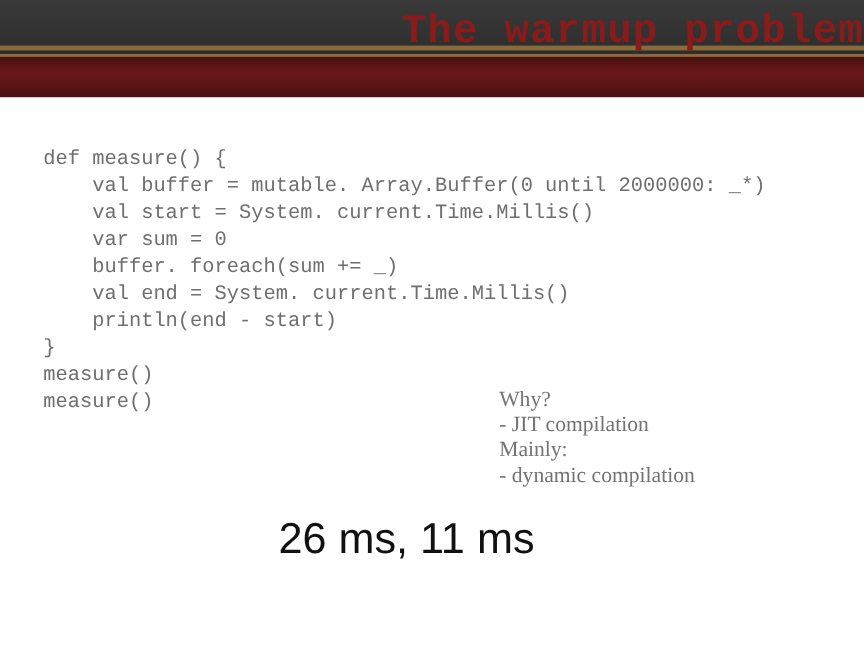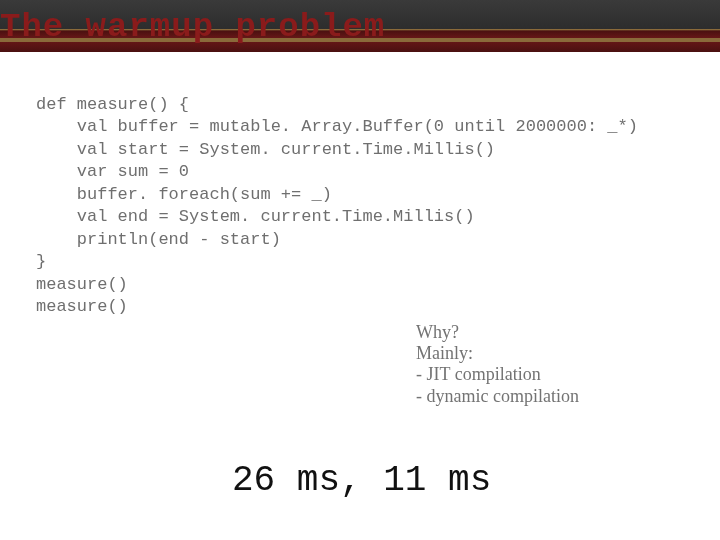--- a/index.html
+++ b/index.html
@@ -6,31 +6,31 @@
   body {
     width: 720px;
     height: 540px;
     background: #ffffff;
     font-family: Calibri, Arial, sans-serif;
     overflow: hidden;
     position: relative;
   }
   .header {
     width: 100%;
-    height: 52px;
+    height: 81px;
     position: relative;
     background: linear-gradient(to bottom,
       #3a3a3a 0%,
       #2d2d2d 55%,
       #8a6a3a 56%,
       #8a6a3a 58%,
       #4a1010 59%,
       #6a1818 75%,
       #4a1010 100%);
-    text-align: left;
+    text-align: right;
   }
   .header::before {
     content: "";
     position: absolute;
     left: 0; right: 0;
     top: 38px;
     height: 4px;
     background: #8a6a3a;
   }
   .title {
@@ -61,24 +61,23 @@
     top: 322px;
     font-family: Liberation Serif, serif;
     font-size: 18px;
     line-height: 1.18;
     color: #737373;
   }
   .result {
     position: absolute;
     left: 232px;
     top: 428px;
-    font-family: Liberation Mono, monospace;
+    font-family: Liberation Sans, sans-serif;
     font-size: 36px;
     color: #111;
-    margin-top: 32px;
   }
 </style>
 </head>
 <body>
 
 <div class="header">
   <div class="title">The warmup problem</div>
 </div>
 
 <div class="content">
@@ -89,18 +88,18 @@
 <span>    buffer. foreach(sum += _)</span>
 <span>    val end = System. current.Time.Millis()</span>
 <span>    println(end - start)</span>
 <span>}</span>
 <span>measure()</span>
 <span>measure()</span></div>
 </div>
 
 <div class="why-block">
   <div>Why?</div>
+  <div>- JIT compilation</div>
   <div>Mainly:</div>
-  <div>- JIT compilation</div>
   <div>- dynamic compilation</div>
 </div>
 
 <div class="result">26 ms, 11 ms</div>
 
 </body></html>

